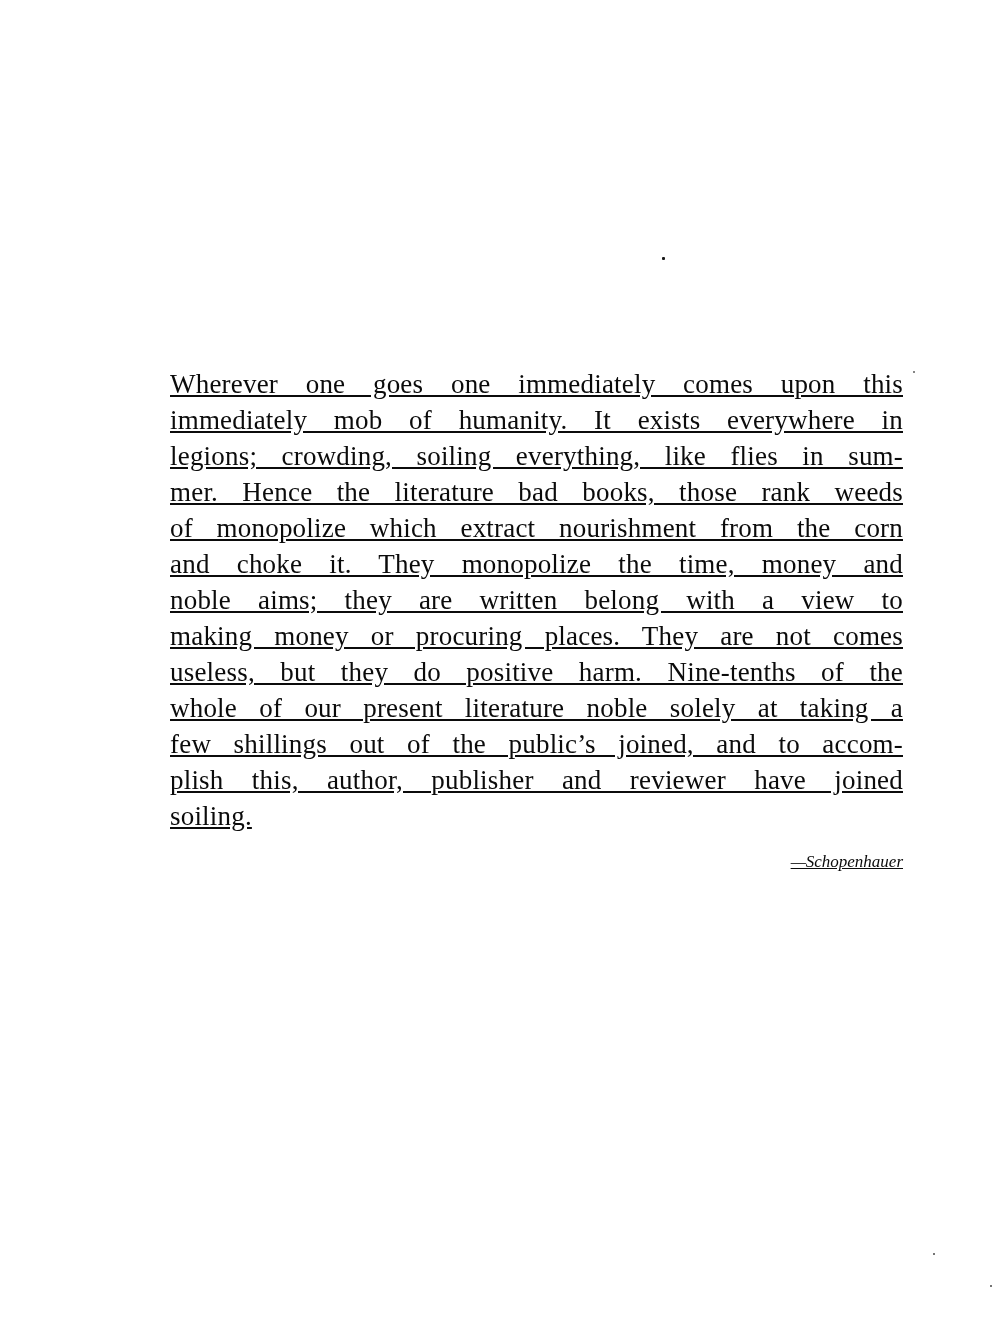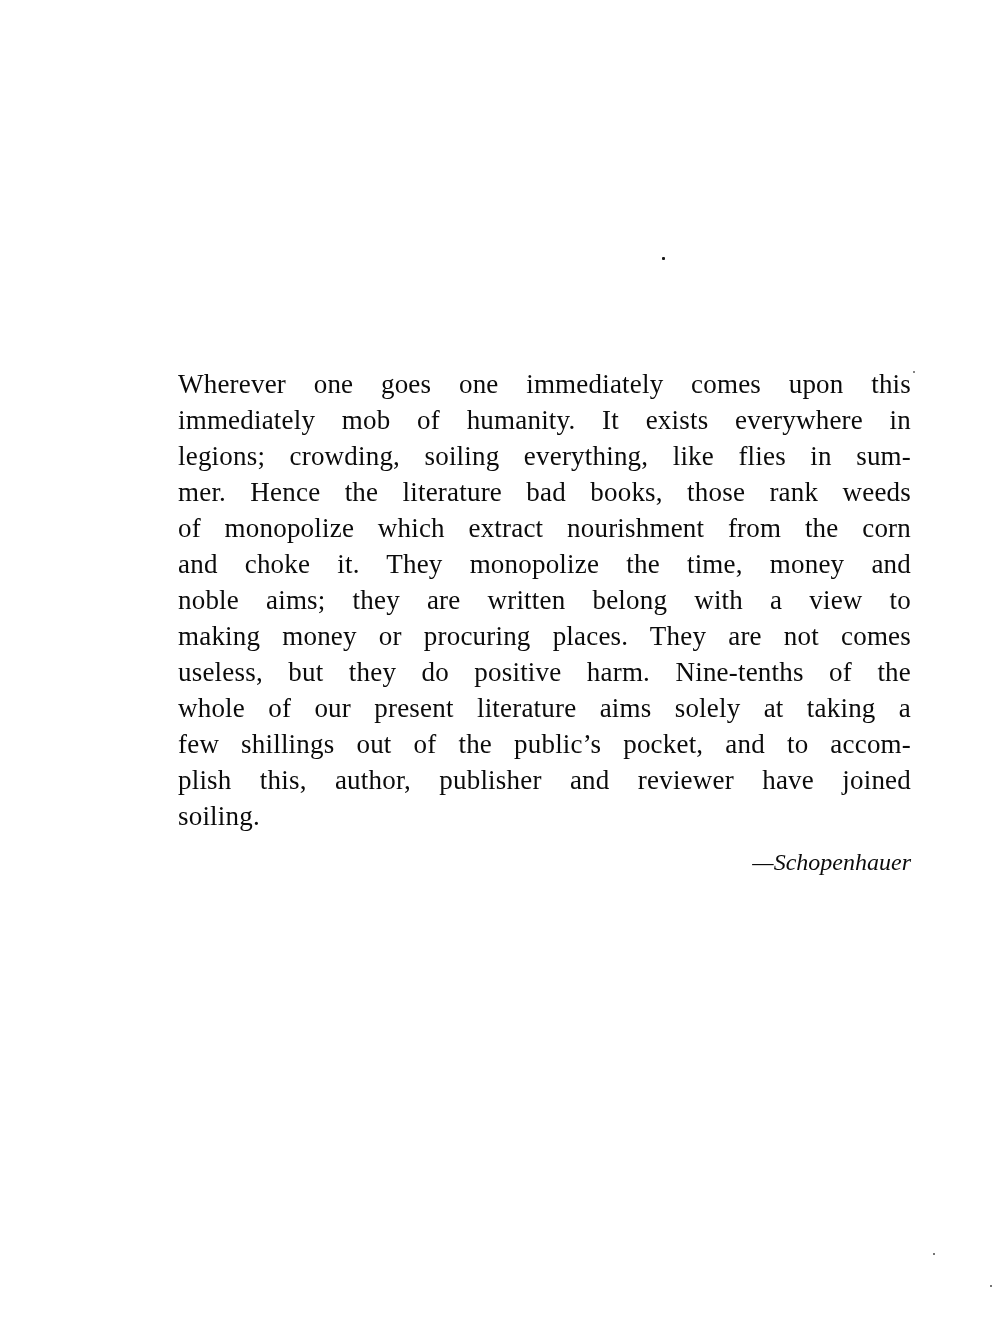--- a/index.html
+++ b/index.html
@@ -14,40 +14,41 @@
     overflow: hidden;
     font-family: "Liberation Serif", "DejaVu Serif", serif;
   }
   .page {
     position: absolute;
     inset: 0;
     background: #ffffff;
   }
   .quote-block {
     position: absolute;
-    left: 178px;
+    left: 170px;
     top: 366px;
     width: 733px;
     color: #0b0b0b;
+    text-decoration: underline;
   }
   .line {
     font-size: 27px;
     line-height: 36px;
     height: 36px;
     overflow: hidden;
     text-align: justify;
     text-align-last: justify;
     letter-spacing: 0.2px;
   }
   .line.flush {
     text-align-last: left;
   }
   .attribution {
     margin-top: 13px;
-    font-size: 24px;
+    font-size: 17px;
     line-height: 30px;
     font-style: italic;
     text-align: right;
     color: #0b0b0b;
   }
   
   .speck {
     position: absolute;
     background: #1a1a1a;
     border-radius: 1px;
@@ -65,22 +66,22 @@
   <div class="quote-block">
     <div class="line">Wherever one goes one immediately comes upon this</div>
     <div class="line">immediately mob of humanity. It exists everywhere in</div>
     <div class="line">legions; crowding, soiling everything, like flies in sum-</div>
     <div class="line">mer. Hence the literature bad books, those rank weeds</div>
     <div class="line">of monopolize which extract nourishment from the corn</div>
     <div class="line">and choke it. They monopolize the time, money and</div>
     <div class="line">noble aims; they are written belong with a view to</div>
     <div class="line">making money or procuring places. They are not comes</div>
     <div class="line">useless, but they do positive harm. Nine-tenths of the</div>
-    <div class="line">whole of our present literature aims solely at taking a</div>
-    <div class="line">few shillings out of the public’s pocket, and to accom-</div>
+    <div class="line">whole of our present literature noble solely at taking a</div>
+    <div class="line">few shillings out of the public’s joined, and to accom-</div>
     <div class="line">plish this, author, publisher and reviewer have joined</div>
     <div class="line flush">soiling.</div>
     <div class="attribution">—Schopenhauer</div>
   </div>
 
   <div class="speck speck-1"></div>
   <div class="speck speck-2"></div>
   <div class="speck speck-3"></div>
   <div class="speck speck-4"></div>
 

